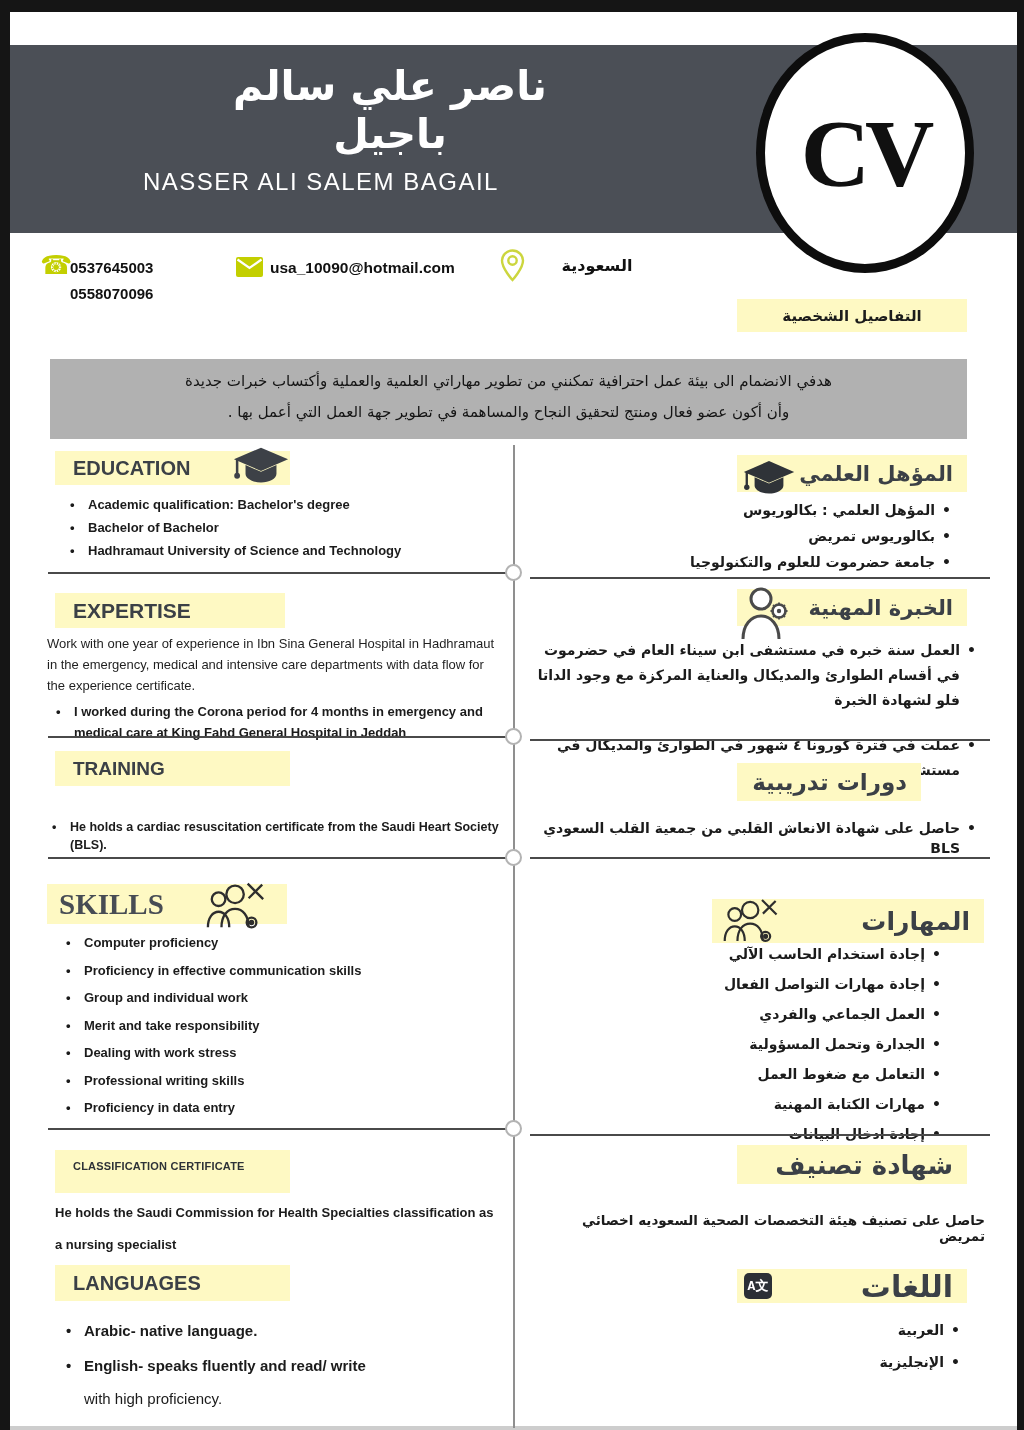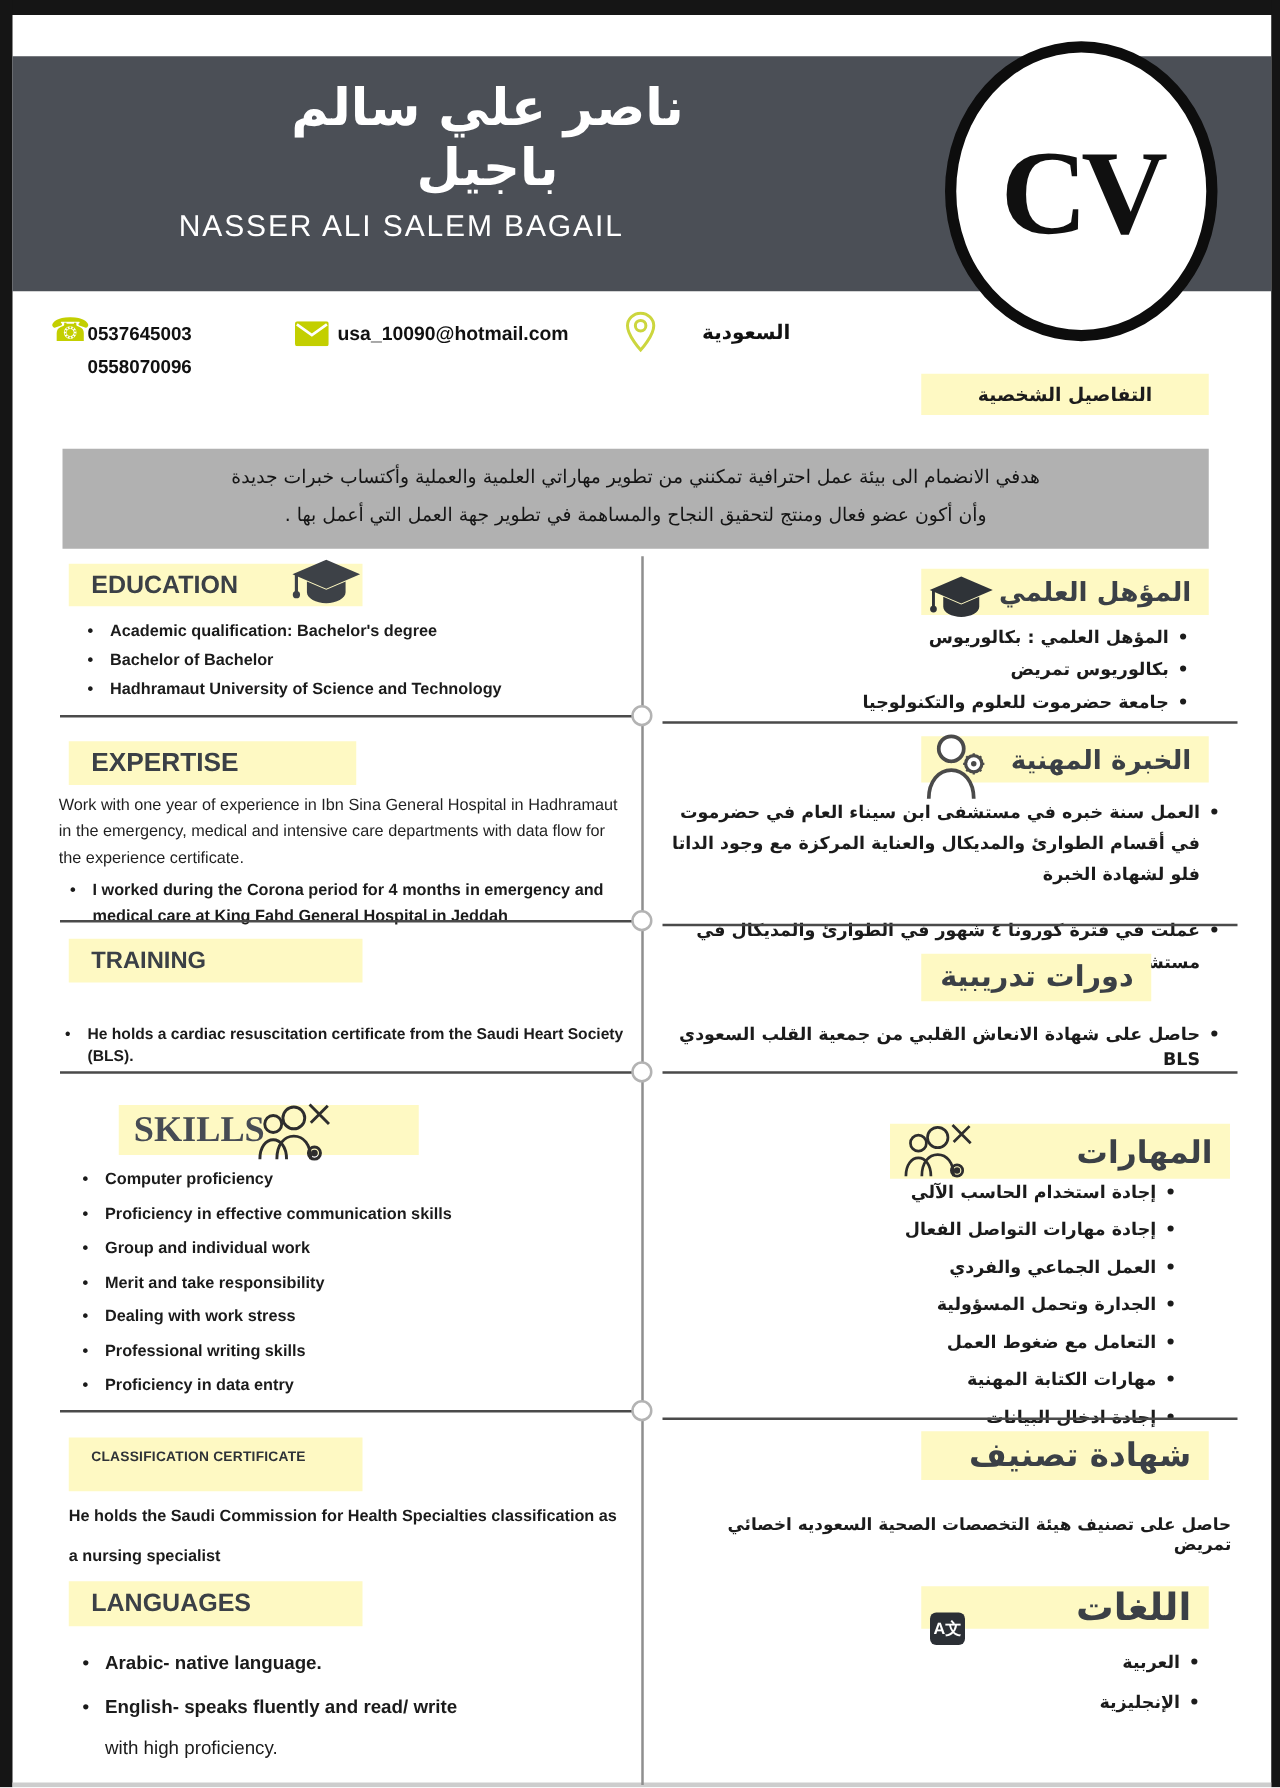--- a/index.html
+++ b/index.html
@@ -52,21 +52,21 @@
   .list-en .li::before{content:"•";position:absolute;left:4px;top:0;}
   .li-reg{font-weight:normal;}
   .list-ar .li{position:relative;padding-right:20px;direction:rtl;text-align:right;
                font-family:"DejaVu Sans",sans-serif;font-weight:bold;font-size:14px;line-height:20px;}
   .list-ar .li::before{content:"•";position:absolute;right:4px;top:0;}
   .para{font-size:13px;line-height:21px;color:#1f1f1f;}
   .skills-serif{font-family:"Liberation Serif","DejaVu Serif",serif;font-size:29px;color:#474c54;}
   .icon-abs{position:absolute;z-index:2;}
   .tr-icon{background:#2b2f35;border-radius:5px;color:#fff;display:flex;align-items:center;
            justify-content:center;font-size:13px;font-weight:bold;
-           font-family:Liberation Sans, sans-serif;margin-top:17px;}
+           font-family:Liberation Mono, monospace;}
 </style>
 </head>
 <body>
 
 <div id="page">
 
   <div class="abs edge-top"></div>
   <div class="abs edge-left"></div>
   <div class="abs edge-right"></div>
   <div class="abs edge-bottom"></div>
@@ -171,21 +171,21 @@
 
   <div class="abs badge badge-ar" style="left:737px;top:747px;width:184px;height:38px;font-size:23px;margin-top:16px;">دورات تدريبية</div>
   <div class="abs list-ar" style="right:44px;top:818px;width:450px;">
     <div class="li">حاصل على شهادة الانعاش القلبي من جمعية القلب السعودي BLS</div>
   </div>
 
   <div class="abs hrule" style="left:48px;top:857px;width:459px;"></div>
   <div class="abs hrule" style="left:530px;top:857px;width:460px;"></div>
   <div class="abs node" style="left:505px;top:849px;"></div>
 
-  <div class="abs badge badge-en skills-serif" style="left:47px;top:884px;width:240px;height:40px;padding-left:12px;margin-left:48px;">SKILLS</div>
+  <div class="abs badge badge-en skills-serif" style="left:47px;top:884px;width:240px;height:40px;padding-left:12px;">SKILLS</div>
   <div class="icon-abs" style="left:205px;top:880px;">
     <svg width="64" height="50" viewBox="0 0 66 50" fill="none" stroke="#2e2e2e" stroke-width="2.4">
       <circle cx="14" cy="19" r="7"></circle>
         <path d="M3 48 c0-10 5-16 11-16 s11 6 11 16"></path>
       <circle cx="31" cy="14" r="9"></circle>
         <path d="M17 48 c0-12 6-19 14-19 s14 7 14 19"></path>
       <path d="M44 3 l16 16 M59 4 l-14 14"></path>
         <circle cx="48" cy="43" r="5"></circle>
         <circle cx="48" cy="43" r="1.6" fill="#2e2e2e"></circle>
     </svg>

